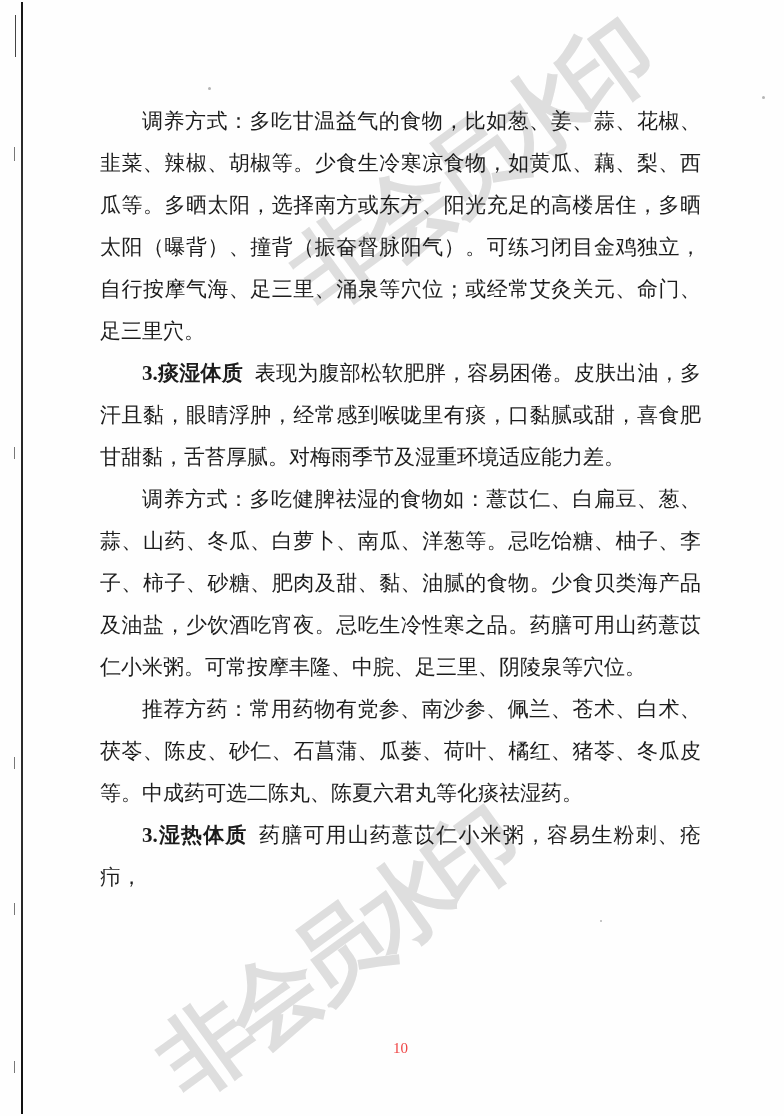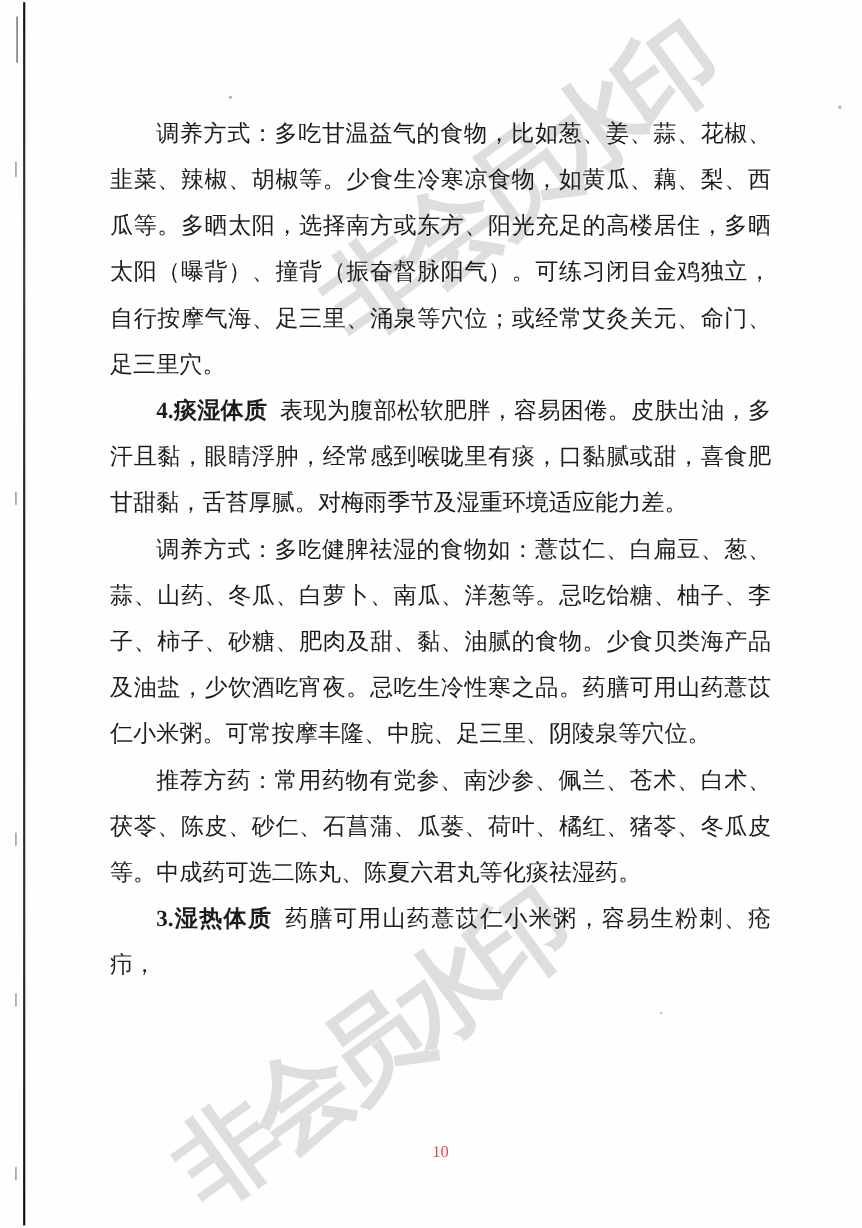--- a/index.html
+++ b/index.html
@@ -116,21 +116,21 @@
   <div class="speck speck-3"></div>
 
   <div class="watermark wm-top">非会员水印</div>
   <div class="watermark wm-bottom">非会员水印</div>
 
   <div class="content">
 
     <p class="doc-para"><span>调养方式：多吃甘温益气的食物，比如葱、姜、蒜、花椒、韭菜、辣椒、胡椒等。少食生冷寒凉食物，如黄瓜、藕、梨、西瓜等。多晒太阳，选择南方或东方、阳光充足的高楼居住，多晒太阳（曝背）、撞背（振奋督脉阳气）。可练习闭目金鸡独立，自行按摩气海、足三里、涌泉等穴位；或经常艾灸关元、命门、足三里穴。</span></p>
 
 
-    <p class="doc-para"><span class="para-label">4.痰湿体质</span><span>表现为腹部松软肥胖，容易困倦。皮肤出油，多汗且黏，眼睛浮肿，经常感到喉咙里有痰，口黏腻或甜，喜食肥甘甜黏，舌苔厚腻。对梅雨季节及湿重环境适应能力差。</span></p>
+    <p class="doc-para"><span class="para-label">3.痰湿体质</span><span>表现为腹部松软肥胖，容易困倦。皮肤出油，多汗且黏，眼睛浮肿，经常感到喉咙里有痰，口黏腻或甜，喜食肥甘甜黏，舌苔厚腻。对梅雨季节及湿重环境适应能力差。</span></p>
 
     <p class="doc-para"><span>调养方式：多吃健脾祛湿的食物如：薏苡仁、白扁豆、葱、蒜、山药、冬瓜、白萝卜、南瓜、洋葱等。忌吃饴糖、柚子、李子、柿子、砂糖、肥肉及甜、黏、油腻的食物。少食贝类海产品及油盐，少饮酒吃宵夜。忌吃生冷性寒之品。药膳可用山药薏苡仁小米粥。可常按摩丰隆、中脘、足三里、阴陵泉等穴位。</span></p>
 
     <p class="doc-para"><span>推荐方药：常用药物有党参、南沙参、佩兰、苍术、白术、茯苓、陈皮、砂仁、石菖蒲、瓜蒌、荷叶、橘红、猪苓、冬瓜皮等。中成药可选二陈丸、陈夏六君丸等化痰祛湿药。</span></p>
 
     <p class="doc-para"><span class="para-label">3.湿热体质</span><span>药膳可用山药薏苡仁小米粥，容易生粉刺、疮疖，</span></p>
 
   </div>
 
   <div class="page-number">10</div>

